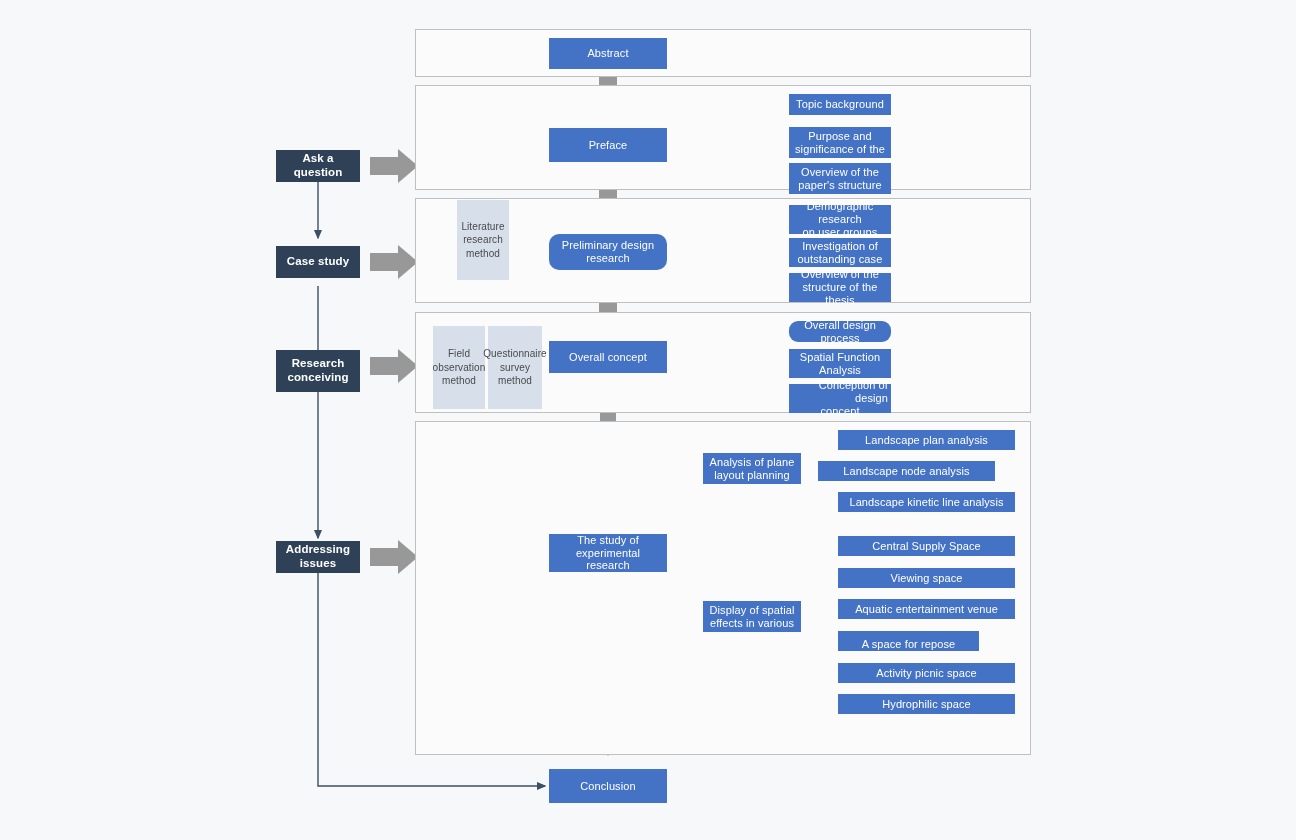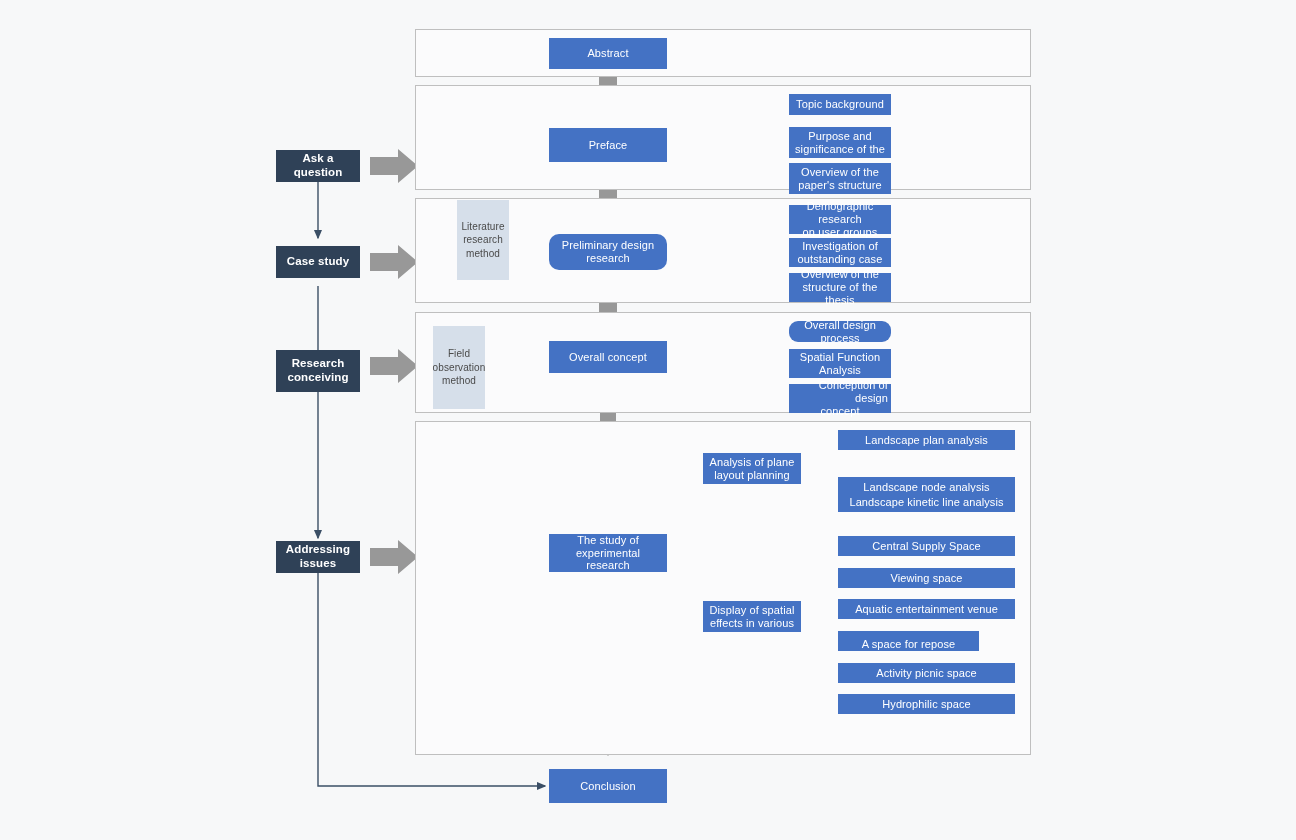--- a/index.html
+++ b/index.html
@@ -207,20 +207,24 @@
   <div class="box blue" style="left:789px; top:273px; width:102px; height:29px; flex-direction:column;">
     <span>Overview of the</span>
     <span>structure of the thesis</span>
   </div>
 
   <div class="box method" style="left:425px; top:326px; width:52px; height:83px; flex-direction:column;margin-left:8px;">
     <span>Field</span>
     <span>observation</span>
     <span>method</span>
   </div>
+  <div class="box method" style="left:488px; top:326px; width:54px; height:83px; flex-direction:column;">
+    <span>Questionnaire</span>
+    <span>survey method</span>
+  </div>
   <div class="box blue" style="left:549px; top:341px; width:118px; height:32px;">
     <span>Overall concept</span>
   </div>
   <div class="box blue" style="left:789px; top:321px; width:102px; height:21px;border-radius:9px;">
     <span>Overall design process</span>
   </div>
   <div class="box blue" style="left:789px; top:349px; width:102px; height:29px; flex-direction:column;">
     <span>Spatial Function</span>
     <span>Analysis</span>
   </div>
@@ -234,21 +238,21 @@
     <span>research</span>
   </div>
 
   <div class="box blue" style="left:703px; top:453px; width:98px; height:31px; flex-direction:column;">
     <span>Analysis of plane</span>
     <span>layout planning</span>
   </div>
   <div class="box blue" style="left:838px; top:430px; width:177px; height:20px;">
     <span>Landscape plan analysis</span>
   </div>
-  <div class="box blue" style="left:838px; top:461px; width:177px; height:20px;margin-top:16px;">
+  <div class="box blue" style="left:818px; top:461px; width:177px; height:20px;">
     <span>Landscape node analysis</span>
   </div>
   <div class="box blue" style="left:838px; top:492px; width:177px; height:20px;">
     <span>Landscape kinetic line analysis</span>
   </div>
 
   <div class="box blue" style="left:703px; top:601px; width:98px; height:31px; flex-direction:column;">
     <span>Display of spatial</span>
     <span>effects in various</span>
   </div>

